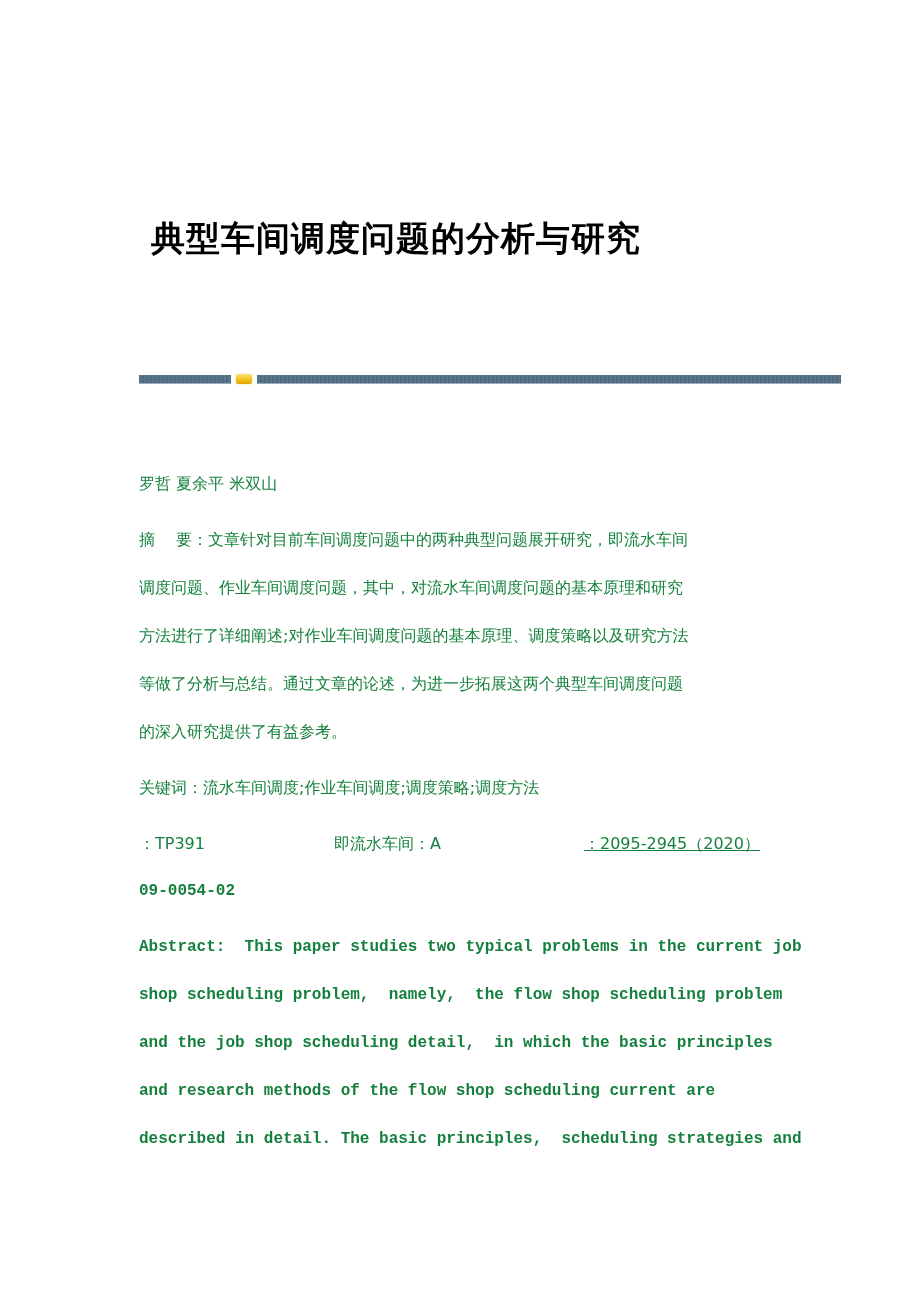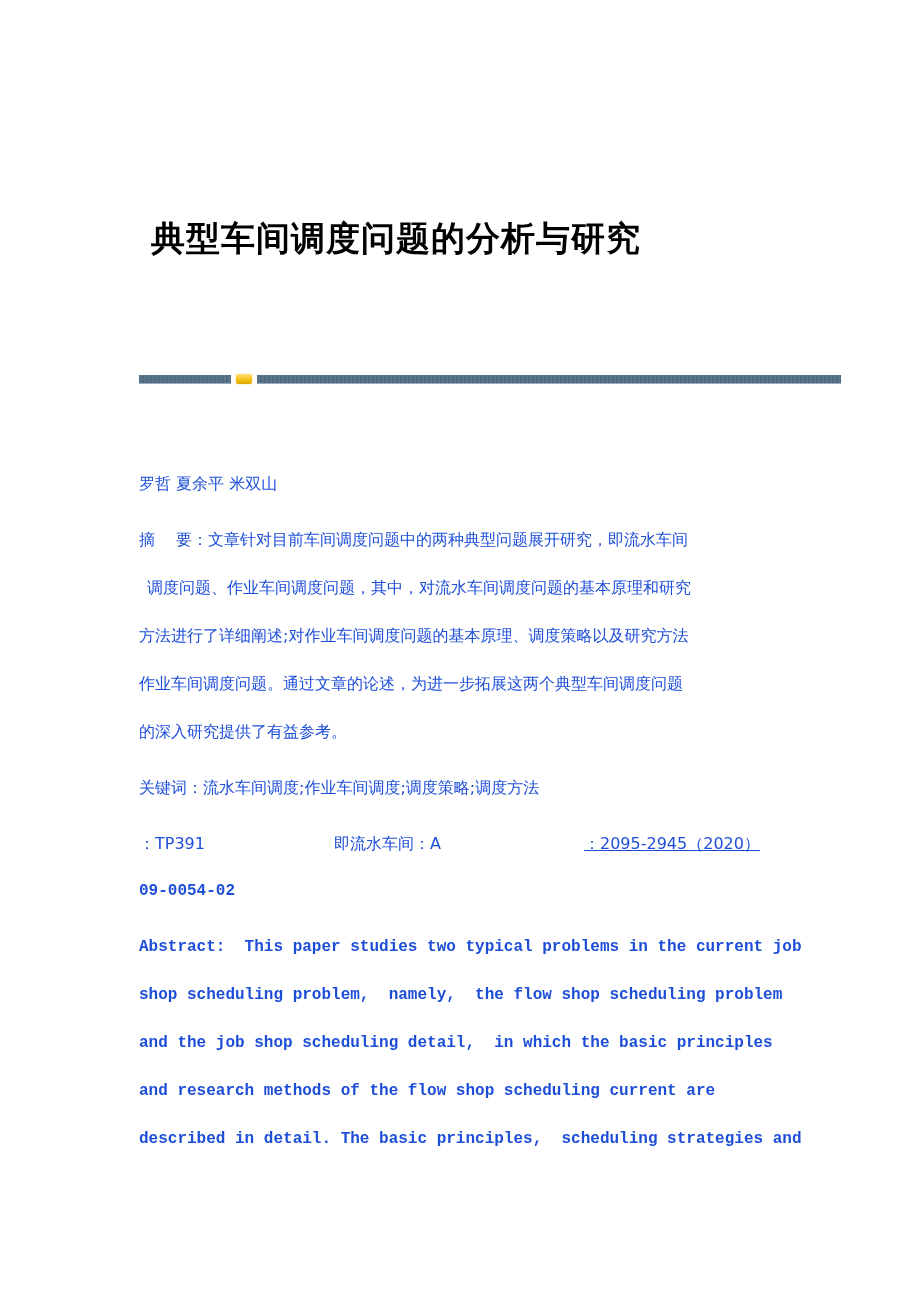--- a/index.html
+++ b/index.html
@@ -19,42 +19,42 @@
       box-shadow: 0 1px 0 #9aa9b5;
     }
     .divider .bar.left { left: 0; width: 92px; }
     .divider .bar.right { left: 118px; width: 584px; }
     .divider .gem {
       position: absolute; left: 97px; top: -1px; width: 16px; height: 10px;
       background: linear-gradient(180deg, #ffe27a 0%, #f5c21b 55%, #e0a500 100%);
       border-radius: 2px; box-shadow: 0 0 2px #f7d76b;
     }
     .text {
-      position: absolute; left: 139px; font-size: 16px; white-space: pre; color: #1d4ed8;
+      position: absolute; left: 139px; font-size: 16px; white-space: pre; color: #15803d;
       font-family: "DejaVu Sans", sans-serif;
     }
     .mono { font-family: "Liberation Mono", "DejaVu Sans Mono", monospace; font-size: 16px; font-weight: bold; }
   </style>
 </head>
 <body>
 
 <div class="title">典型车间调度问题的分析与研究</div>
 
 <div class="divider">
   <div class="bar left"></div>
   <div class="gem"></div>
   <div class="bar right"></div>
 </div>
 
 <div class="text" style="top:474px;">罗哲 夏余平 米双山</div>
 
 <div class="text" style="top:530px;">摘　 要：文章针对目前车间调度问题中的两种典型问题展开研究，即流水车间</div>
-<div class="text" style="top:578px;margin-left:8px;">调度问题、作业车间调度问题，其中，对流水车间调度问题的基本原理和研究</div>
+<div class="text" style="top:578px;">调度问题、作业车间调度问题，其中，对流水车间调度问题的基本原理和研究</div>
 <div class="text" style="top:626px;">方法进行了详细阐述;对作业车间调度问题的基本原理、调度策略以及研究方法</div>
-<div class="text" style="top:674px;">作业车间调度问题。通过文章的论述，为进一步拓展这两个典型车间调度问题</div>
+<div class="text" style="top:674px;">等做了分析与总结。通过文章的论述，为进一步拓展这两个典型车间调度问题</div>
 <div class="text" style="top:722px;text-align:right;">的深入研究提供了有益参考。</div>
 
 <div class="text" style="top:778px;">关键词：流水车间调度;作业车间调度;调度策略;调度方法</div>
 
 <div class="text" style="top:834px;">：TP391</div>
 <div class="text" style="top:834px; left:334px;">即流水车间：A</div>
 <div class="text" style="top:834px; left:584px;text-decoration:underline;">：2095-2945（2020）</div>
 <div class="text mono" style="top:882px;">09-0054-02</div>
 
 <div class="text mono" style="top:938px;">Abstract:  This paper studies two typical problems in the current job</div>

